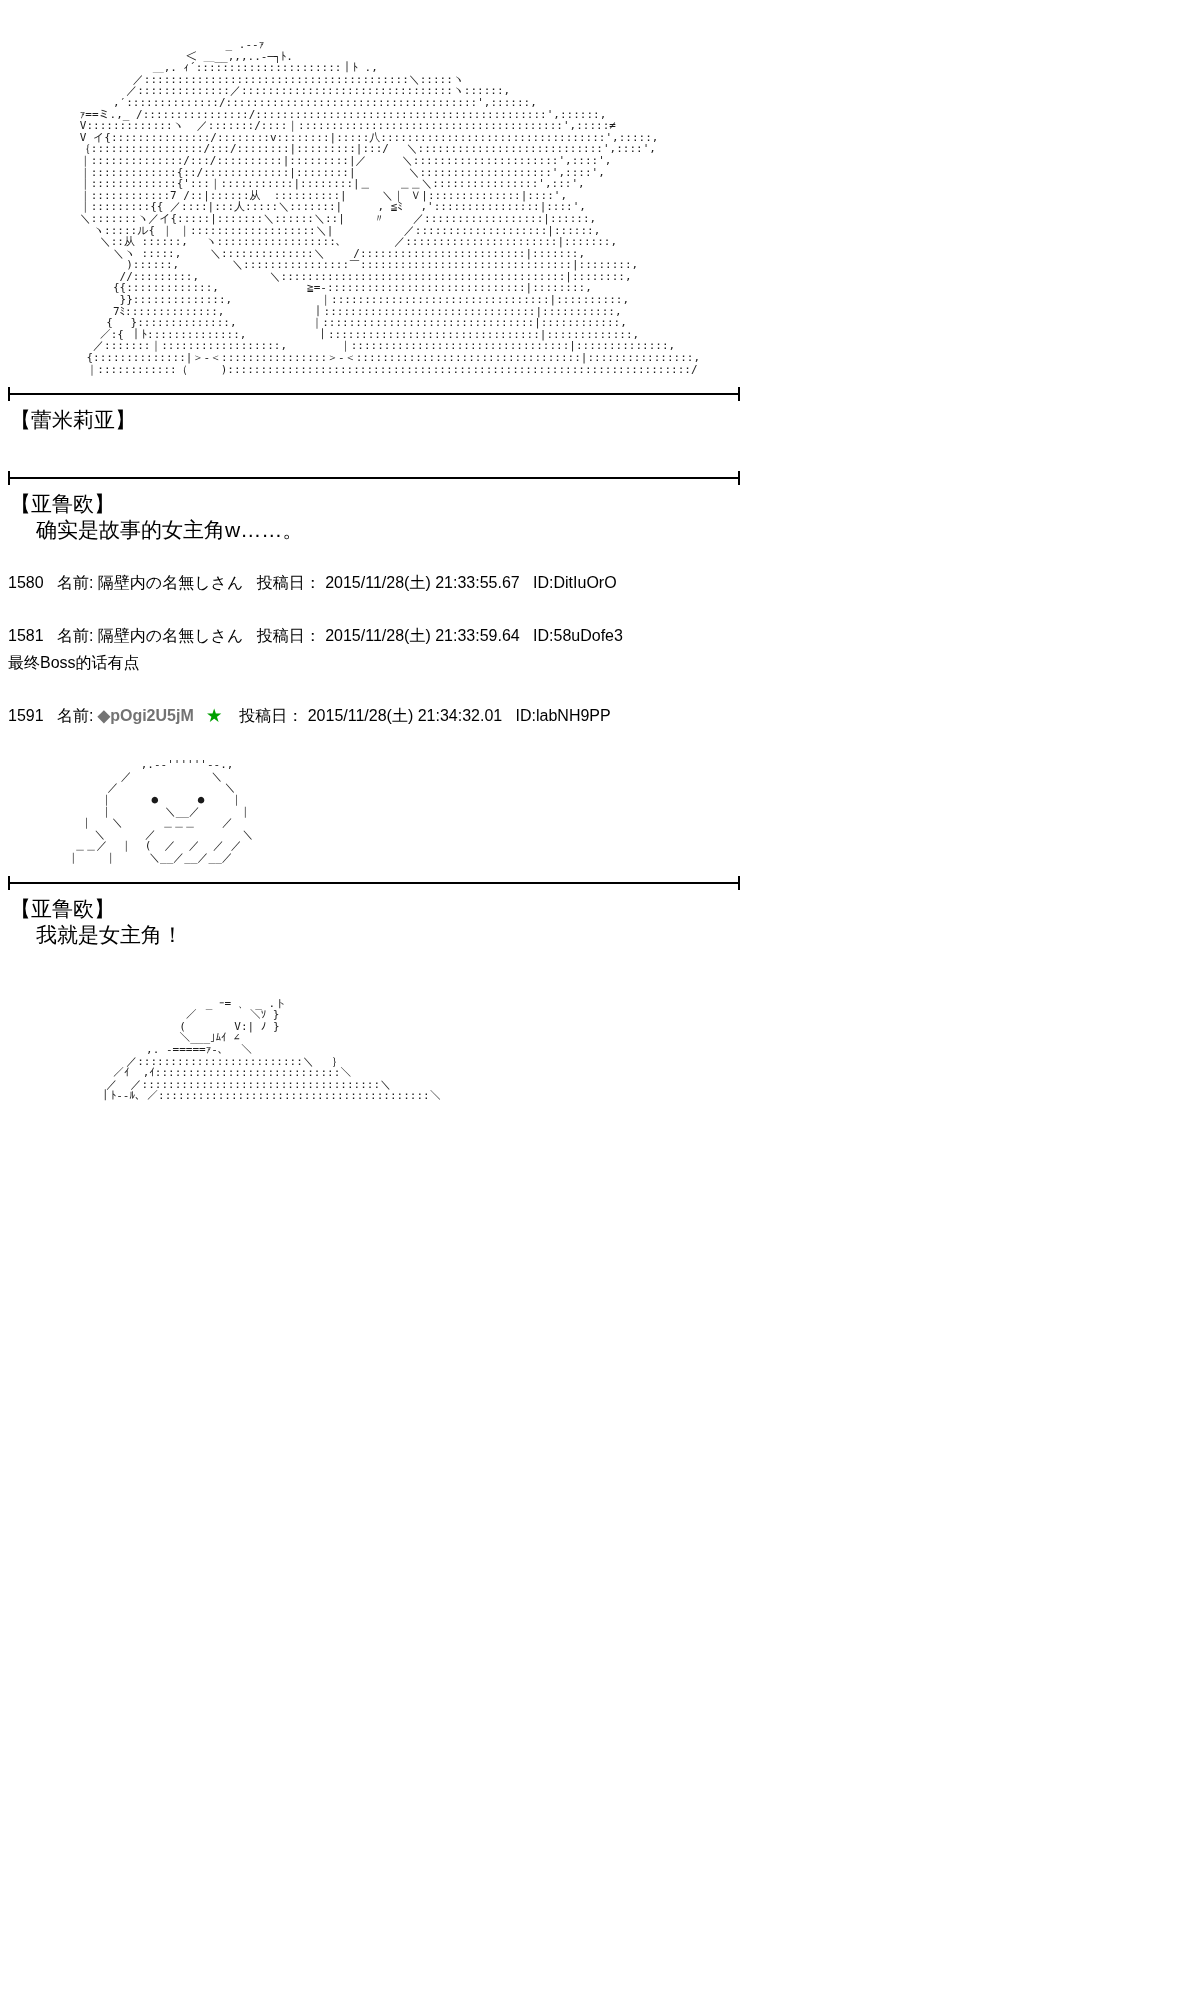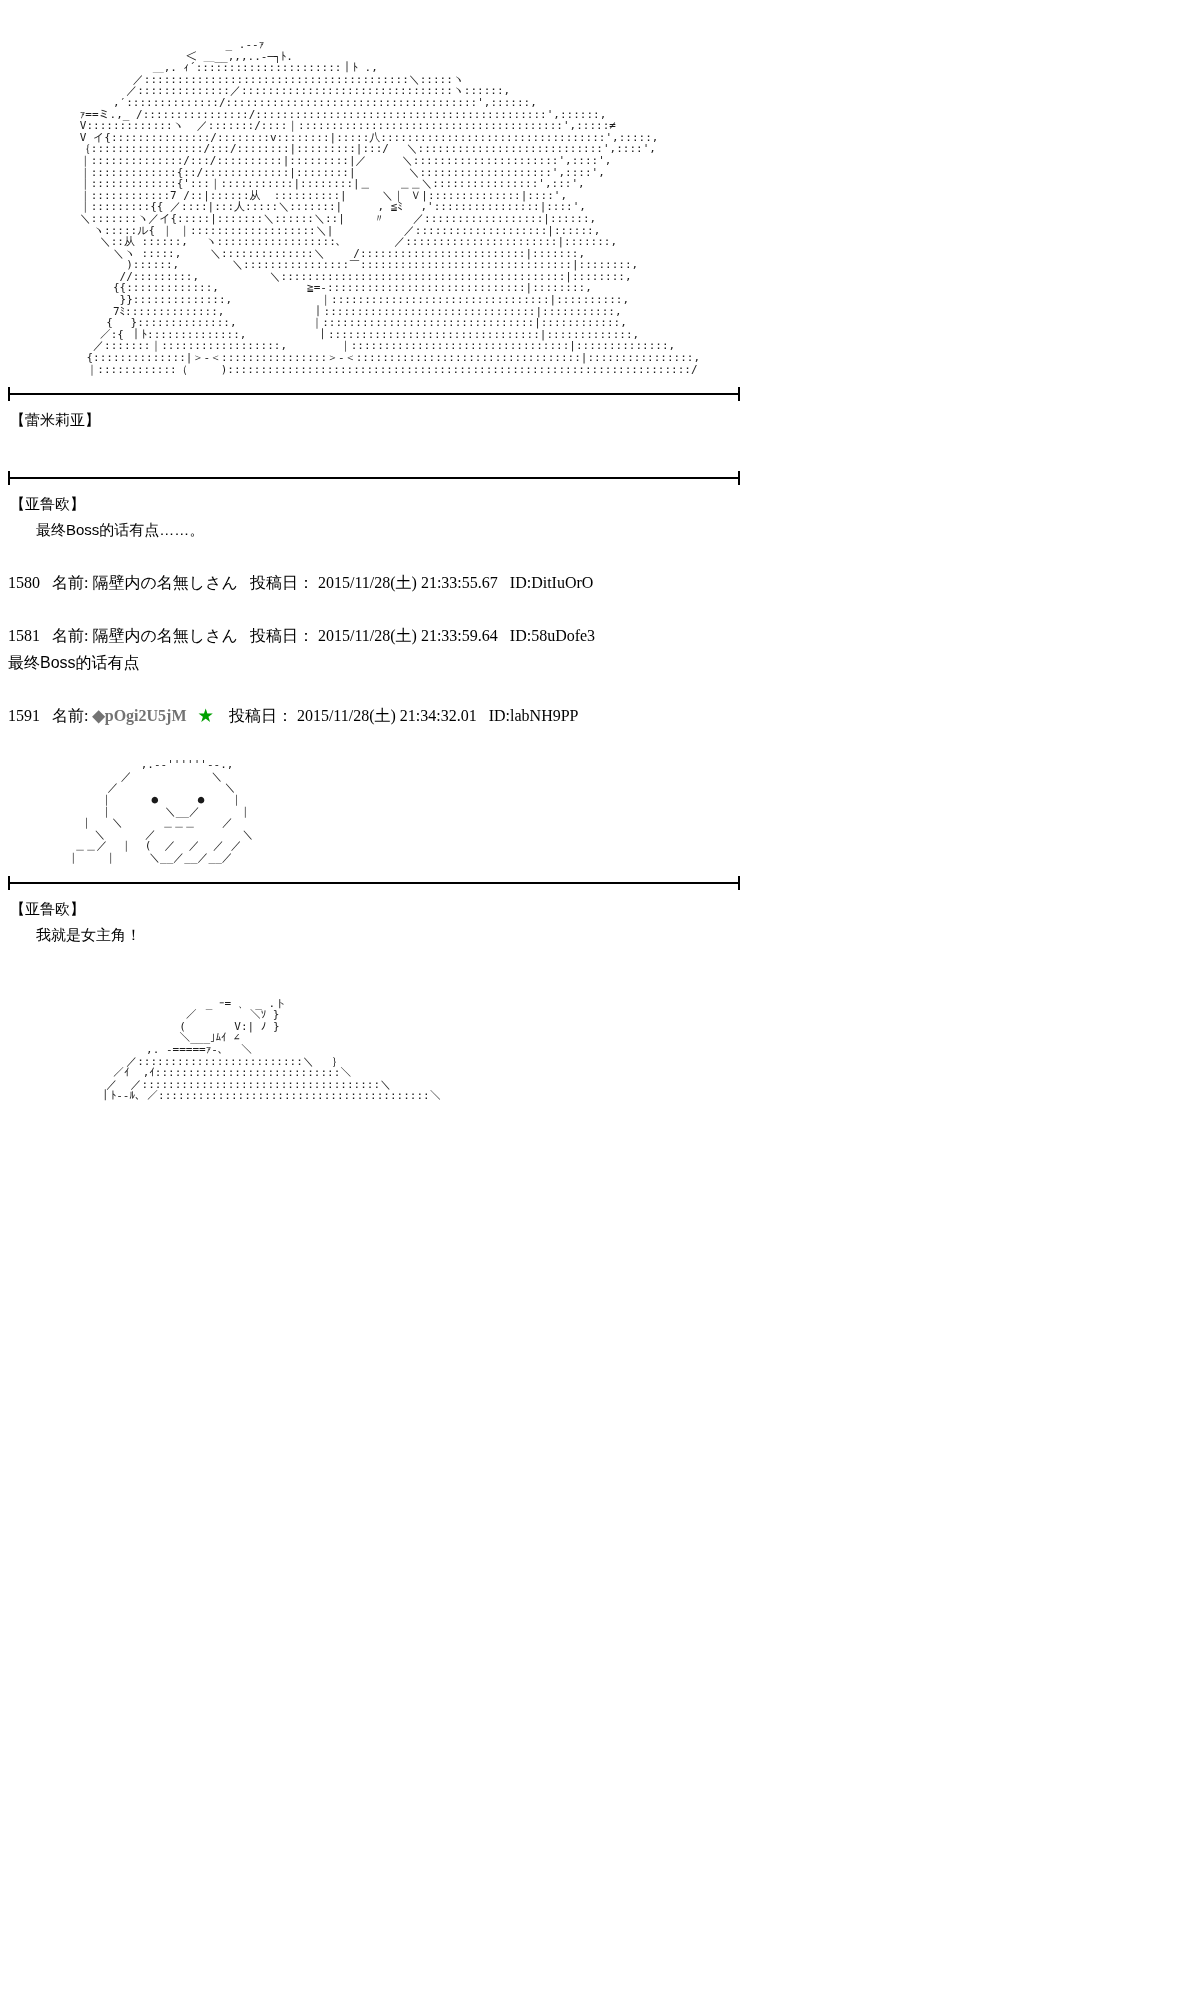--- a/index.html
+++ b/index.html
@@ -65,38 +65,37 @@
   .hr-rule .cap-r {
     position: absolute;
     left: 738px;
     top: 2px;
     width: 2px;
     height: 14px;
     background: #000;
   }
   .speech {
     margin: 4px 0 0 10px;
-    font-size: 15px;
+    font-size: 21px;
     line-height: 26px;
   }
   .speech .name {
     display: block;
   }
   .speech .line {
     display: block;
     padding-left: 26px;
   }
   .post {
     margin: 26px 0 0 8px;
     font-size: 16px;
     line-height: 27px;
   }
   .post .hdr {
     white-space: nowrap;
-    font-family: Liberation Serif, serif;
   }
   .post .body-line {
     display: block;
   }
   .trip {
     color: #737373;
     font-weight: bold;
   }
   .star {
     color: #00a000;
@@ -154,21 +153,21 @@
   <div class="spacer-md"></div>
 
   <div class="hr-rule">
     <span class="cap-l"></span>
     <span class="bar"></span>
     <span class="cap-r"></span>
   </div>
 
   <div class="speech">
     <span class="name">【亚鲁欧】</span>
-    <span class="line">最终Boss的话有点……。</span>
+    <span class="line">确实是故事的女主角w……。</span>
   </div>
 
   <div class="post">
     <div class="hdr">
       <span>1580</span>
       <span>&nbsp;</span>
       <span>名前:</span>
       <span>隔壁内の名無しさん</span>
       <span>&nbsp;</span>
       <span>投稿日：</span>

